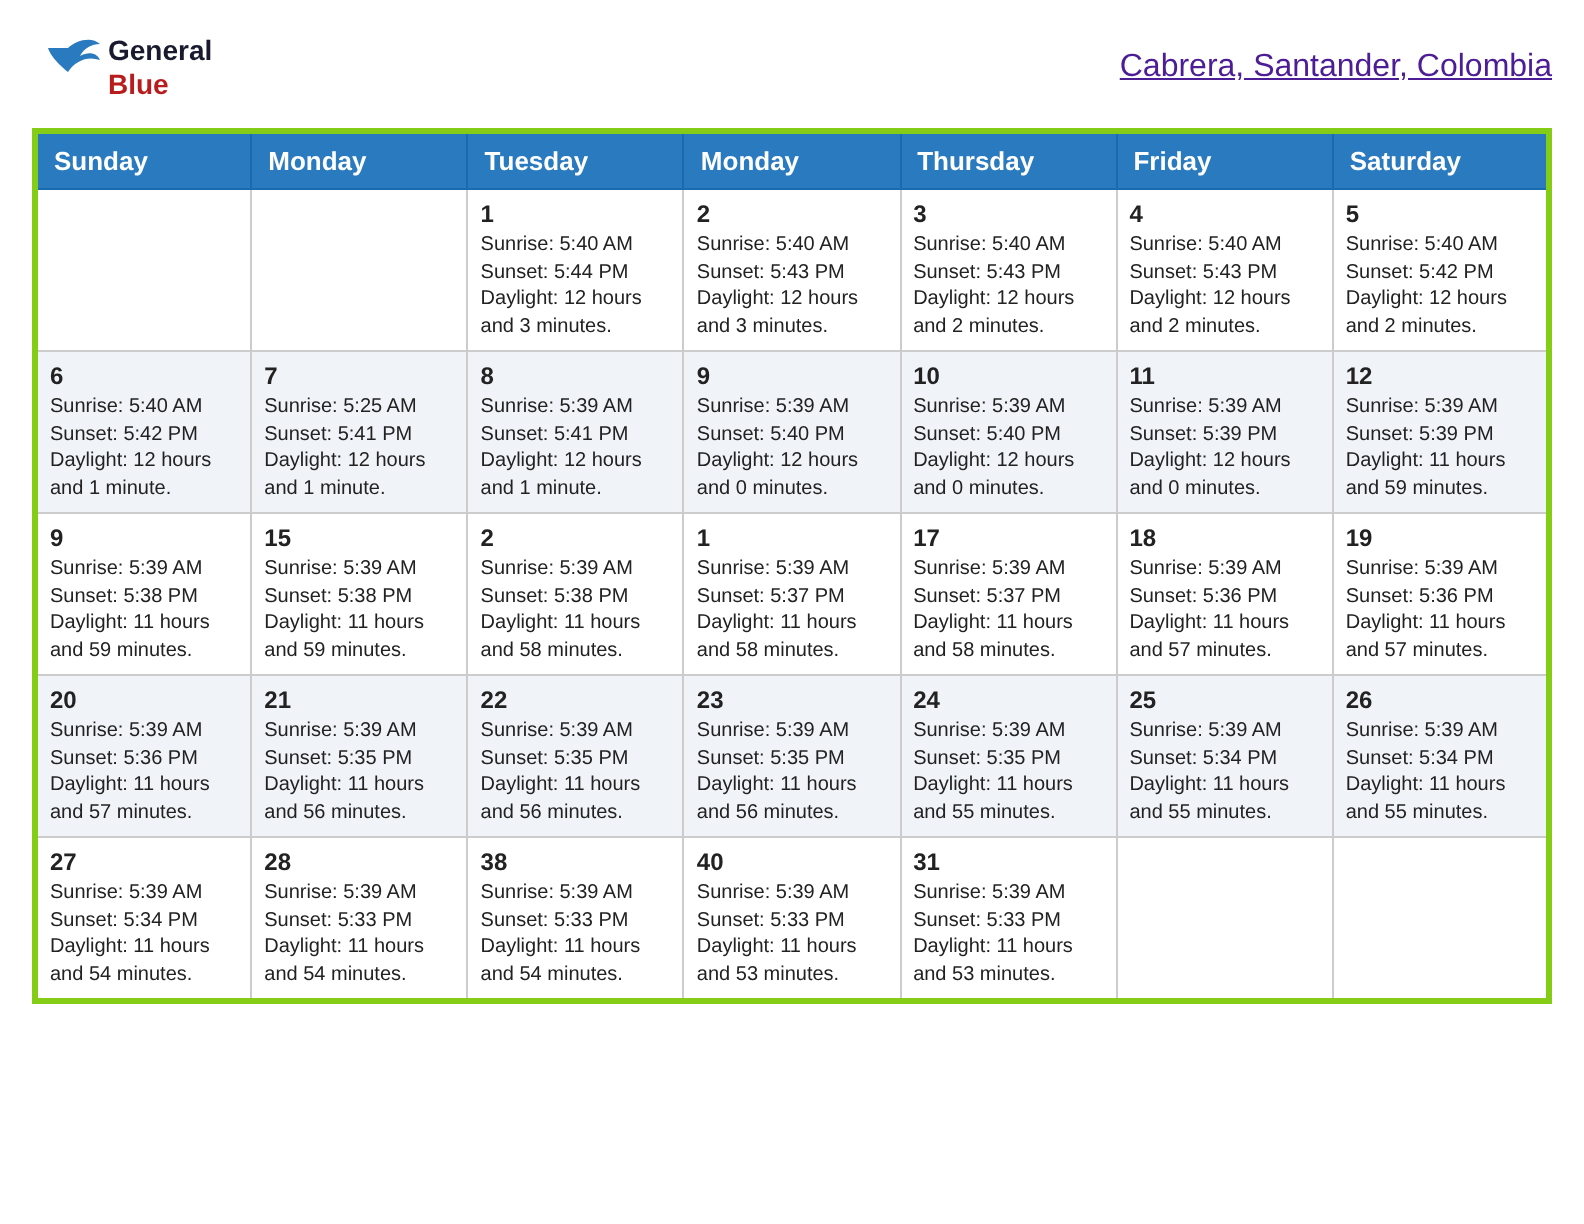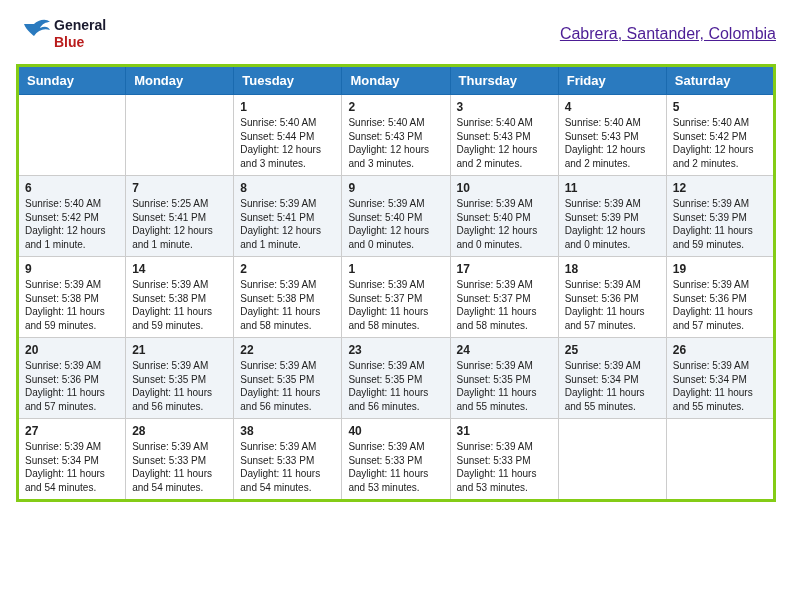--- a/index.html
+++ b/index.html
@@ -205,21 +205,21 @@
       </tr>
       <tr>
         <td>
           <div class="day-number">9</div>
           <div class="day-info">Sunrise: 5:39 AM
 Sunset: 5:38 PM
 Daylight: 11 hours
 and 59 minutes.</div>
         </td>
         <td>
-          <div class="day-number">14</div>
+          <div class="day-number">15</div>
           <div class="day-info">Sunrise: 5:39 AM
 Sunset: 5:38 PM
 Daylight: 11 hours
 and 59 minutes.</div>
         </td>
         <td>
           <div class="day-number">2</div>
           <div class="day-info">Sunrise: 5:39 AM
 Sunset: 5:38 PM
 Daylight: 11 hours

